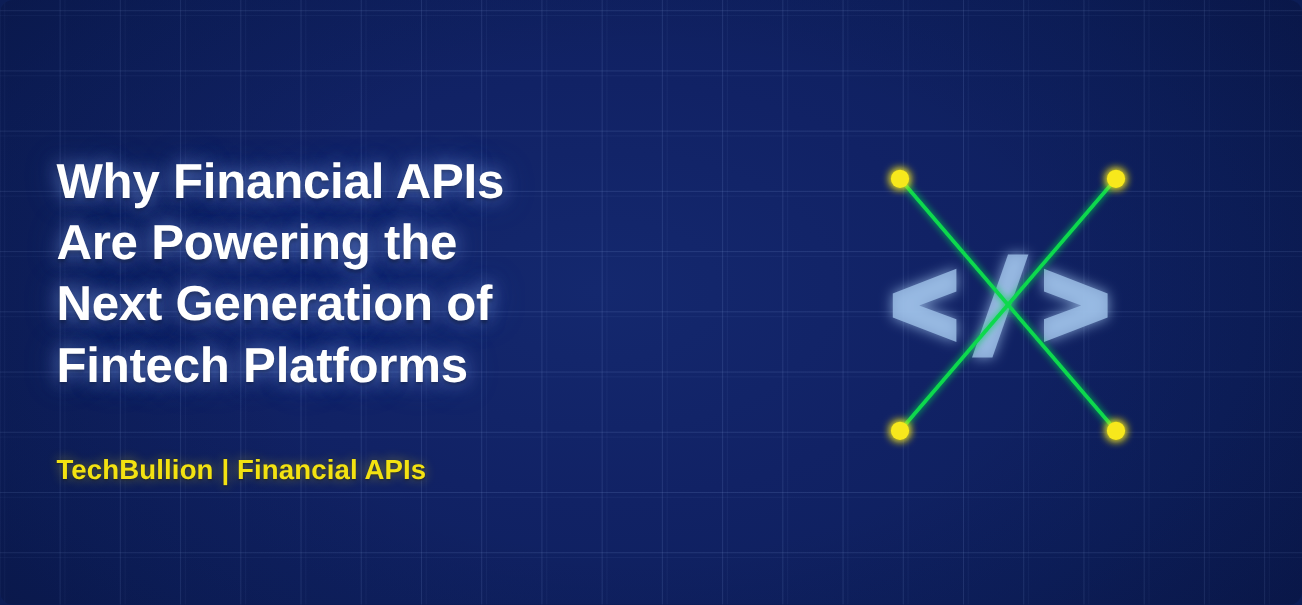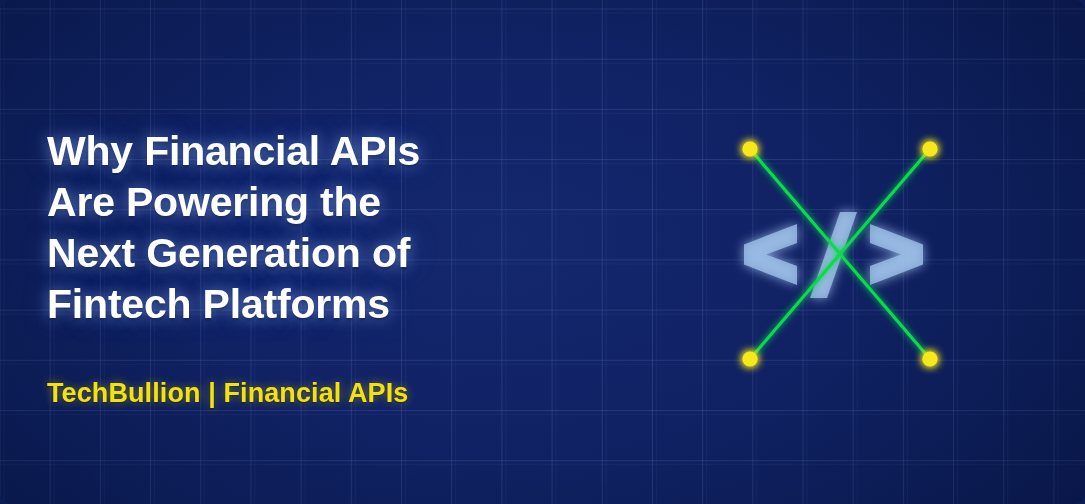--- a/index.html
+++ b/index.html
@@ -67,21 +67,21 @@
       0 0 28px rgba(90,135,235,0.40),
       0 2px 3px rgba(4,12,46,0.85);
     white-space: pre-line;
   }
   .subhead {
     margin: 0;
     position: absolute;
     top: 252px;
     left: 0;
     color: #f3e211;
-    font-size: 27px;
+    font-size: 23px;
     font-weight: bold;
     letter-spacing: 0.1px;
     text-shadow:
       0 0 10px rgba(243,226,17,0.45),
       0 1px 2px rgba(4,12,46,0.9);
     white-space: nowrap;
   }
 
   
   .graphic {

